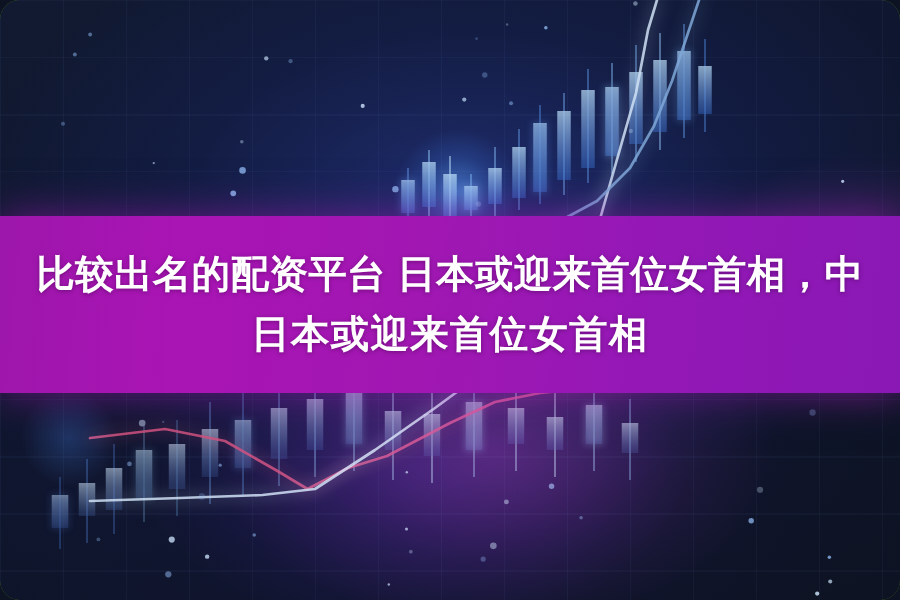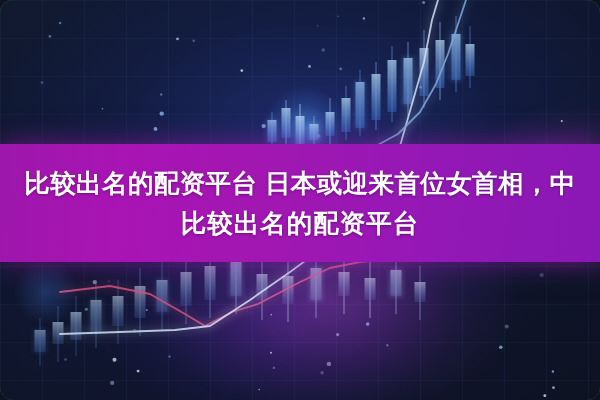--- a/index.html
+++ b/index.html
@@ -251,17 +251,17 @@
         <circle cx="337.6" cy="334.6" r="1.63" fill="#cfe6ff" fill-opacity="0.46"></circle>
       </g>
   </svg>
 
   <div class="layer bg-glow-cyan"></div>
   <div class="layer bg-glow-magenta"></div>
 
   <div class="banner">
     <div class="banner-inner">
       <div class="headline l1">比较出名的配资平台 日本或迎来首位女首相，中</div>
-      <div class="headline l2">比较出名的配资平台</div>
+      <div class="headline l2">日本或迎来首位女首相</div>
     </div>
   </div>
 
 </div>
 
 </body></html>

